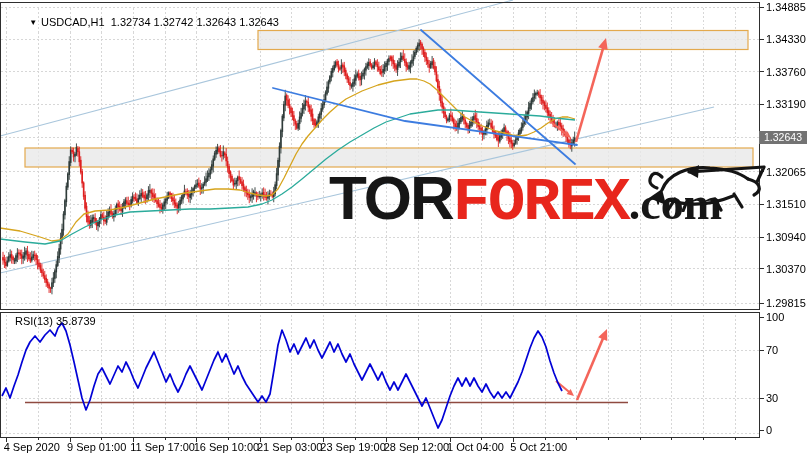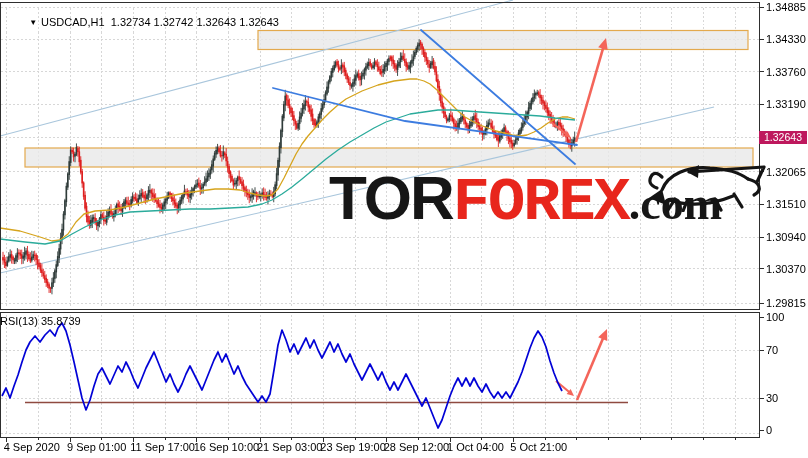--- a/index.html
+++ b/index.html
@@ -1,22 +1,22 @@
 <!DOCTYPE html>
 <html><head>
 <meta charset="utf-8">
 <style>
   html,body{margin:0;padding:0;}
   body{width:808px;height:458px;position:relative;background:#fff;overflow:hidden;
        font-family:"Liberation Sans",sans-serif;}
   #chart-svg{position:absolute;left:0;top:0;}
   .hdr{position:absolute;left:23px;top:4px;font-size:11px;color:#000;white-space:pre;}
   .hdr .tri{font-size:8px;vertical-align:1px;margin-right:4px;}
-  .rsi-title{position:absolute;left:0;top:315px;font-size:11px;color:#000;}
-  .price-box{position:absolute;left:759px;top:131px;width:48px;height:13px;background:#be185d;
+  .rsi-title{position:absolute;left:15px;top:315px;font-size:11px;color:#000;}
+  .price-box{position:absolute;left:759px;top:131px;width:48px;height:13px;background:#737373;
              color:#fff;font-size:10.5px;line-height:13px;text-align:center;letter-spacing:0;}
   .logo{position:absolute;left:329px;top:167px;white-space:nowrap;}
   .logo .big{font-size:62px;font-weight:bold;letter-spacing:-2px;line-height:1;text-align:right;}
   .logo .tor{color:#161616;}
   .logo .fx{color:#e8261c;font-family:Liberation Mono, monospace;}
   .logo .com{font-family:"Liberation Serif",serif;font-weight:bold;font-size:46px;color:#161616;}
   .bull{position:absolute;left:318px;top:-7px;}
   text{font-family:"Liberation Sans",sans-serif;}
 </style>
 </head>

